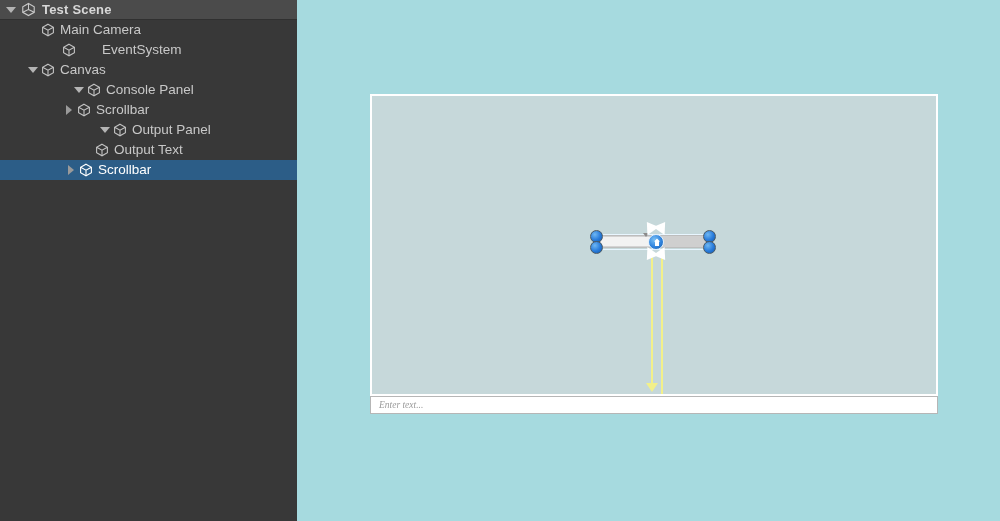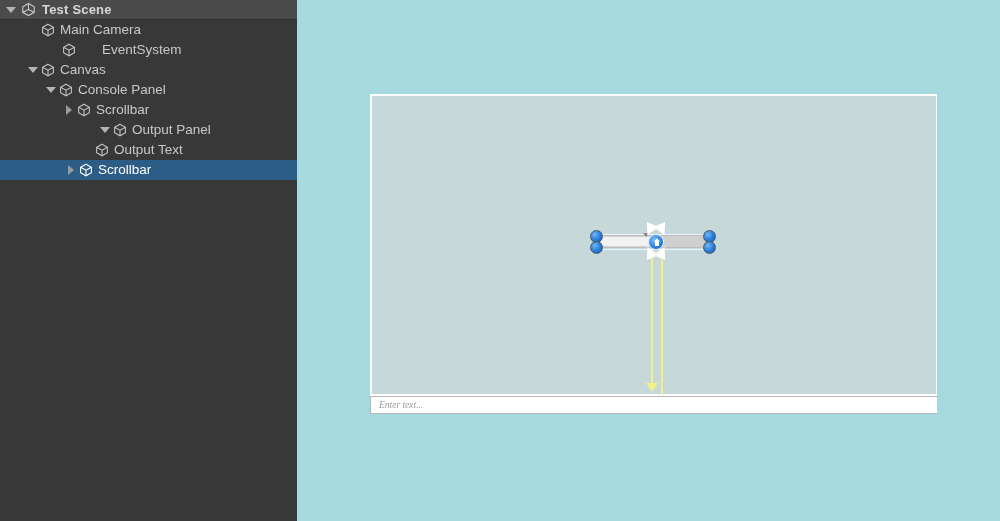--- a/index.html
+++ b/index.html
@@ -131,20 +131,21 @@
 
   
   #game-view {
     position: absolute;
     left: 297px;
     top: 0;
     width: 640px;
     height: 521px;
     background: #a6dadf;
     overflow: hidden;
+    padding-left: 11px;
   }
 
   #console-panel {
     position: absolute;
     left: 73px;
     top: 94px;
     width: 568px;
     height: 302px;
     background: #c6d8da;
     border: 2px solid #ffffff;
@@ -365,21 +366,21 @@
       <div class="hrow" style="padding-left: 26px;">
         <span class="twisty">
           <span class="tri tri-down"></span>
         </span>
         <svg class="go-icon" viewBox="0 0 16 16">
           <path d="M8 2.2 L13.4 5.2 L13.4 10.8 L8 13.8 L2.6 10.8 L2.6 5.2 Z" fill="none" stroke="#c2c2c2" stroke-width="1.1"></path>
           <path d="M2.6 5.2 L8 8.2 L13.4 5.2 M8 8.2 L8 13.8" fill="none" stroke="#c2c2c2" stroke-width="1.1"></path>
         </svg>
         <span class="label">Canvas</span>
       </div>
-      <div class="hrow" style="padding-left: 44px;">
+      <div class="hrow" style="padding-left: 44px; margin-left: 28px;">
         <span class="twisty">
           <span class="tri tri-down"></span>
         </span>
         <svg class="go-icon" viewBox="0 0 16 16">
           <path d="M8 2.2 L13.4 5.2 L13.4 10.8 L8 13.8 L2.6 10.8 L2.6 5.2 Z" fill="none" stroke="#c2c2c2" stroke-width="1.1"></path>
           <path d="M2.6 5.2 L8 8.2 L13.4 5.2 M8 8.2 L8 13.8" fill="none" stroke="#c2c2c2" stroke-width="1.1"></path>
         </svg>
         <span class="label">Console Panel</span>
       </div>
       <div class="hrow" style="padding-left: 62px;">

